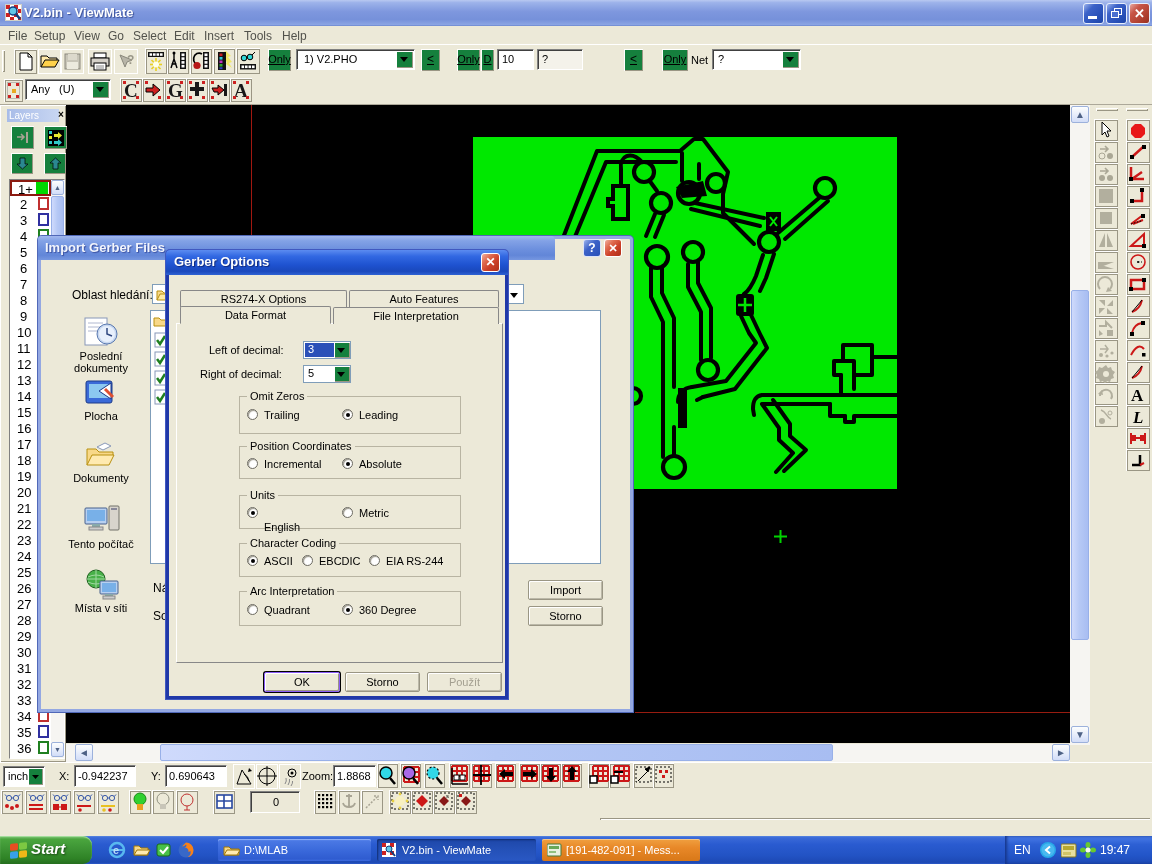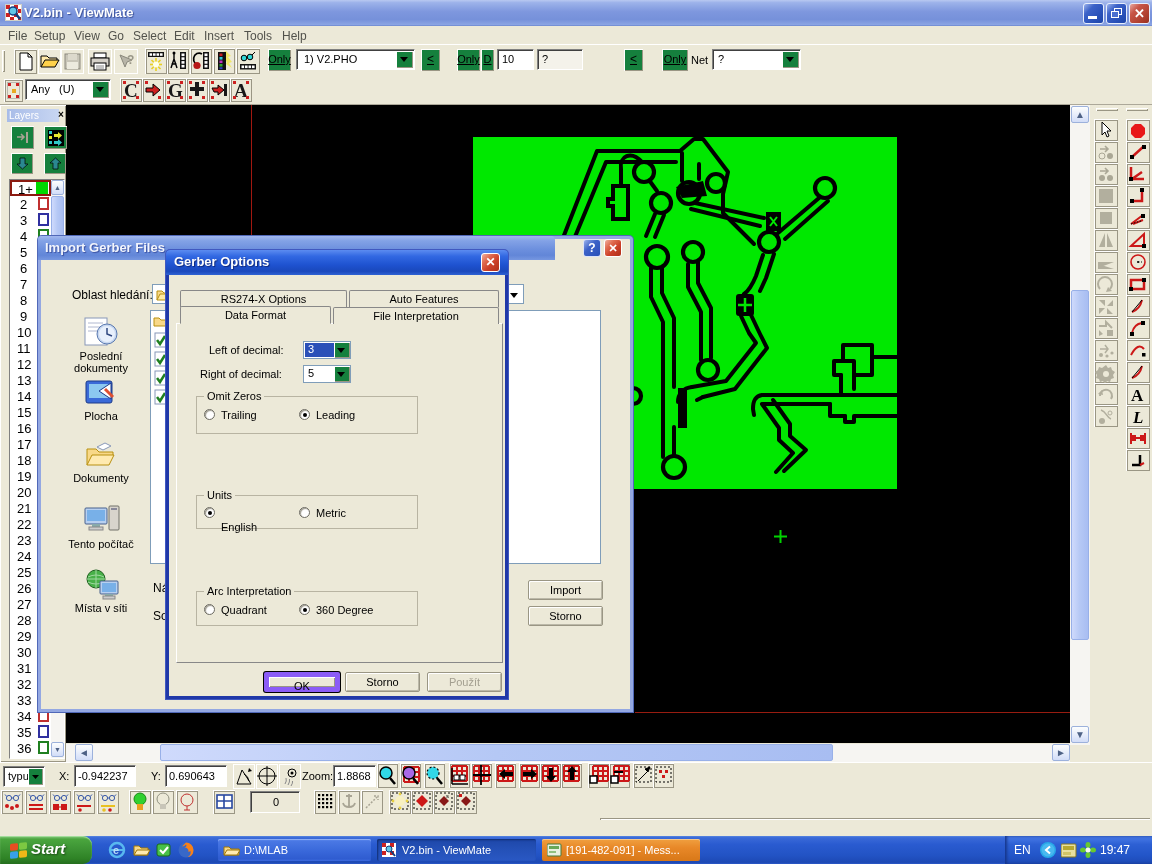--- a/index.html
+++ b/index.html
@@ -28,21 +28,21 @@
 
 .sbtrack { background:#f6f5f2; }
 .sbbtn { background:linear-gradient(180deg,#fdfefe,#d2ddf8); border:1px solid #9cb1dc; border-radius:2px; color:#4d6185; text-align:center; }
 .sbthumb { background:linear-gradient(90deg,#cfdafc,#b5c8f5 50%,#a8bdf2); border:1px solid #98b0e8; border-radius:2px; }
 
 #layers { left:0; top:105px; width:66px; height:657px; background:#ece9d8; box-shadow:inset 1px 1px 0 #fff, inset -1px -1px 0 #9a9684; }
 
 .dlgframe { border-radius:4px 4px 0 0; }
 .xbtn { border-radius:3px; border:1px solid #fff; color:#fff; text-align:center;
   background:linear-gradient(135deg,#f0b0a0 0%,#e06c50 30%,#cc4028 60%,#b03018 100%); }
-.grp { border:1px solid #b8b4a2; }
+.grp { border:1px solid #b8b4a2;margin-left:43px; }
 .rad { width:11px; height:11px; border-radius:50%; background:#fff; border:1px solid #6c6a61; box-shadow:inset 1px 1px 1px #9d9a8d; }
 .rad.on::after { content:""; position:absolute; left:3px; top:3px; width:4px; height:4px; border-radius:50%; background:#000; }
 .btn3d { background:#ece9d8; border:1px solid #9a9684; border-radius:2px; box-shadow:inset 1px 1px 0 #fff, inset -1px -1px 0 #bbb8a8; text-align:center; font-size:11px; color:#000; }
 .lbl { font-size:11px; color:#000; white-space:nowrap; }
 
 #status1 { left:0; top:762px; width:1152px; height:27px; background:#ece9d8; border-top:1px solid #fff; }
 #status2 { left:0; top:789px; width:1152px; height:26px; background:#ece9d8; }
 #status3 { left:0; top:815px; width:1152px; height:21px; background:#ece9d8; }
 
 #taskbar { left:0; top:836px; width:1152px; height:28px;
@@ -865,43 +865,59 @@
       </svg>
   </div>
 
   <div class="abs grp" style="left:27px;top:143px;width:222px;height:38px">
     <span class="abs lbl" style="left:7px;top:-7px;background:#ece9d8;padding:0 3px">Omit Zeros</span>
     <div class="abs rad" style="left:7px;top:12px"></div>
       <span class="abs lbl" style="left:24px;top:12px">Trailing</span>
     <div class="abs rad on" style="left:102px;top:12px"></div>
       <span class="abs lbl" style="left:119px;top:12px">Leading</span>
   </div>
+  <div class="abs grp" style="left:27px;top:193px;width:222px;height:33px">
+    <span class="abs lbl" style="left:7px;top:-7px;background:#ece9d8;padding:0 3px">Position Coordinates</span>
+    <div class="abs rad" style="left:7px;top:11px"></div>
+      <span class="abs lbl" style="left:24px;top:11px">Incremental</span>
+    <div class="abs rad on" style="left:102px;top:11px"></div>
+      <span class="abs lbl" style="left:119px;top:11px">Absolute</span>
+  </div>
   <div class="abs grp" style="left:27px;top:242px;width:222px;height:34px">
     <span class="abs lbl" style="left:7px;top:-7px;background:#ece9d8;padding:0 3px">Units</span>
     <div class="abs rad on" style="left:7px;top:11px"></div>
       <span class="abs lbl" style="left:24px;top:25px">English</span>
     <div class="abs rad" style="left:102px;top:11px"></div>
       <span class="abs lbl" style="left:119px;top:11px">Metric</span>
   </div>
+  <div class="abs grp" style="left:27px;top:290px;width:222px;height:34px">
+    <span class="abs lbl" style="left:7px;top:-7px;background:#ece9d8;padding:0 3px">Character Coding</span>
+    <div class="abs rad on" style="left:7px;top:11px"></div>
+      <span class="abs lbl" style="left:24px;top:11px">ASCII</span>
+    <div class="abs rad" style="left:62px;top:11px"></div>
+      <span class="abs lbl" style="left:79px;top:11px">EBCDIC</span>
+    <div class="abs rad" style="left:129px;top:11px"></div>
+      <span class="abs lbl" style="left:146px;top:11px">EIA RS-244</span>
+  </div>
   <div class="abs grp" style="left:27px;top:338px;width:222px;height:35px">
     <span class="abs lbl" style="left:7px;top:-7px;background:#ece9d8;padding:0 3px">Arc Interpretation</span>
     <div class="abs rad" style="left:7px;top:12px"></div>
       <span class="abs lbl" style="left:24px;top:12px">Quadrant</span>
     <div class="abs rad on" style="left:102px;top:12px"></div>
       <span class="abs lbl" style="left:119px;top:12px">360 Degree</span>
   </div>
 
-  <div class="abs btn3d" style="left:95px;top:419px;width:76px;height:20px;line-height:19px;border:5px solid #8b5cf6;box-shadow:inset 1px 1px 0 #fff, inset -1px -1px 0 #9a9684, 0 0 0 1px #000">OK</div>
+  <div class="abs btn3d" style="left:95px;top:419px;width:76px;height:20px;line-height:19px;border:1px solid #8b5cf6;box-shadow:inset 1px 1px 0 #fff, inset -1px -1px 0 #9a9684, 0 0 0 1px #000">OK</div>
   <div class="abs btn3d" style="left:176px;top:419px;width:75px;height:20px;line-height:19px">Storno</div>
   <div class="abs btn3d" style="left:258px;top:419px;width:75px;height:20px;line-height:19px;color:#a39f90">Použít</div>
 </div>
 
 <div id="status1" class="abs">
   <div class="abs sunkw" style="left:3px;top:3px;width:42px;height:21px">
-    <span class="abs" style="left:4px;top:3px">typu</span>
+    <span class="abs" style="left:4px;top:3px">inch</span>
     <div class="abs tbtn" style="right:1px;top:1px;width:15px;height:17px"></div>
     <svg class="abs" style="right:4px;top:8px" width="8" height="5">
         <path d="M0,0 h7 l-3.5,4 z" fill="#000"></path>
       </svg>
   </div>
   <span class="abs lbl" style="left:59px;top:7px">X:</span>
   <div class="abs sunkw" style="left:74px;top:2px;width:62px;height:22px">
       <span class="abs" style="left:3px;top:4px">-0.942237</span>
     </div>
   <span class="abs lbl" style="left:151px;top:7px">Y:</span>

